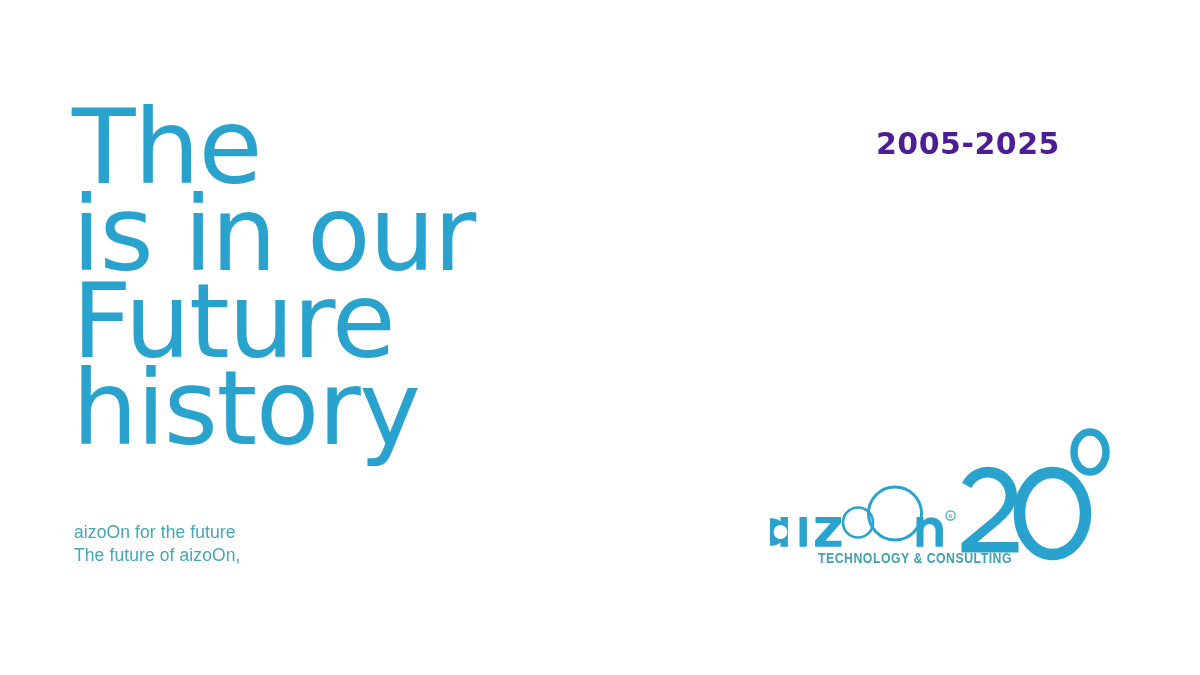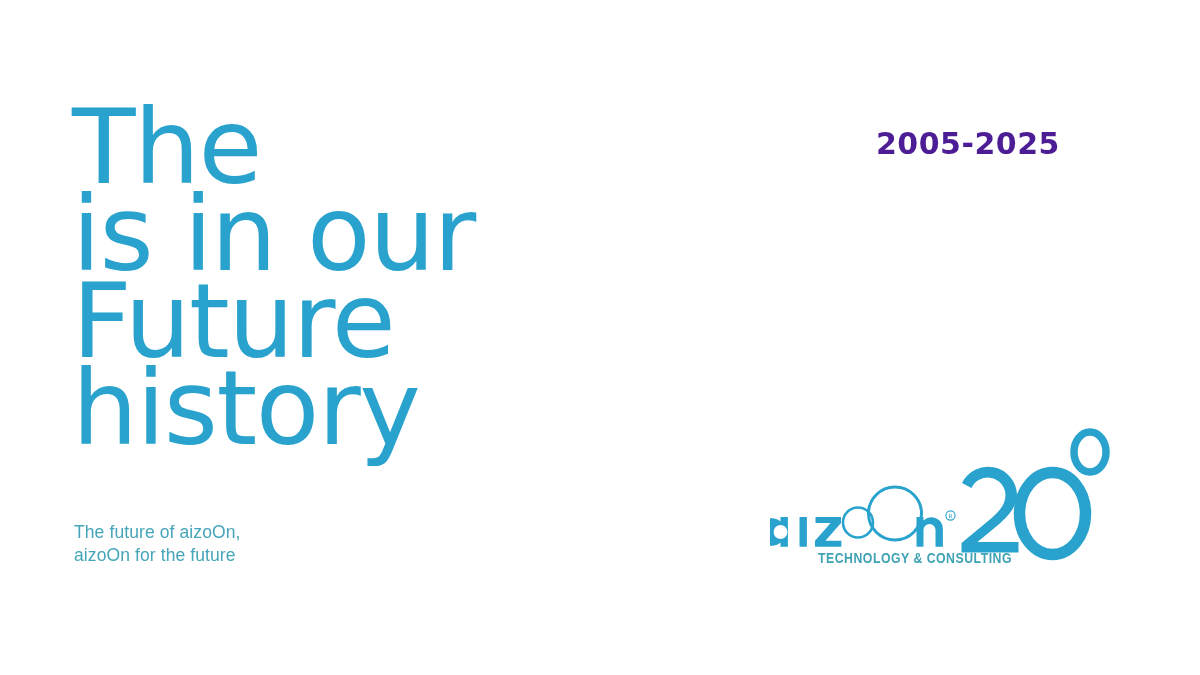--- a/index.html
+++ b/index.html
@@ -99,22 +99,22 @@
 <div id="slide">
 
   <div class="headline">
     <span class="hl-line">The</span>
     <span class="hl-line">is in our</span>
     <span class="hl-line">Future</span>
     <span class="hl-line">history</span>
   </div>
 
   <div class="subtitle">
+    <span class="sub-line">aizoOn for the future</span>
     <span class="sub-line">The future of aizoOn,</span>
-    <span class="sub-line">aizoOn for the future</span>
   </div>
 
   <div class="years">2005-2025</div>
 
   <div class="logo-lockup">
     <svg width="340" height="155" viewBox="0 0 340 155" xmlns="http://www.w3.org/2000/svg">
       <g fill="#29A3CD" stroke="none">
 
         <g>
           <path d="M 10.5 96.5

